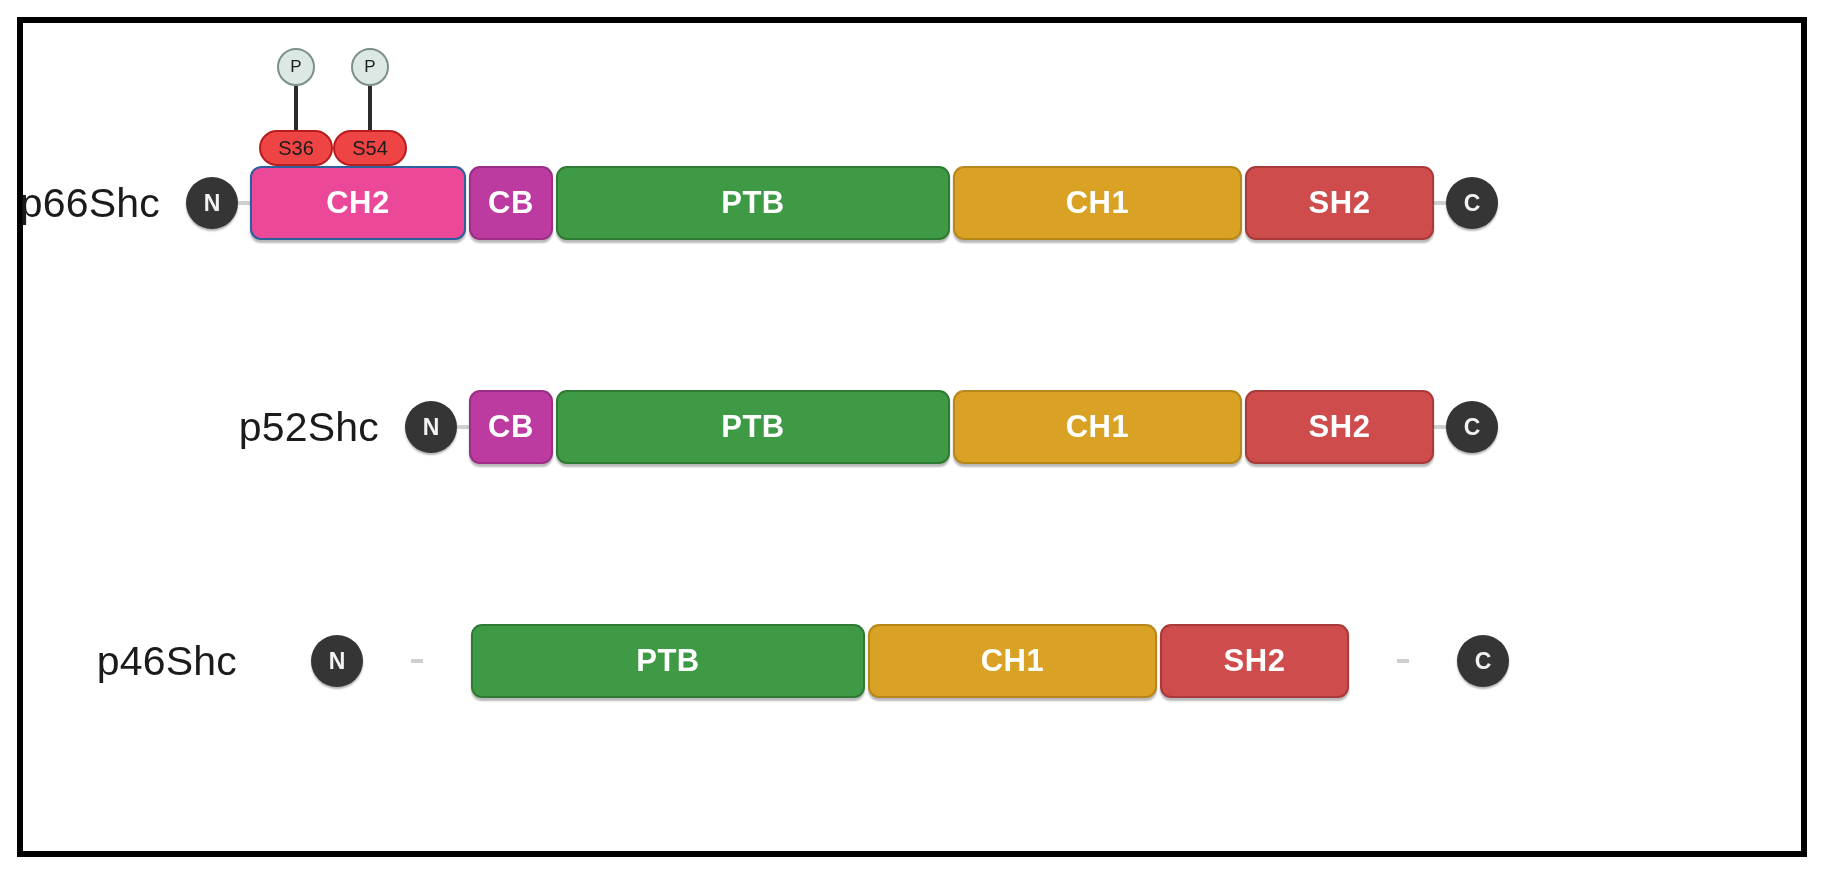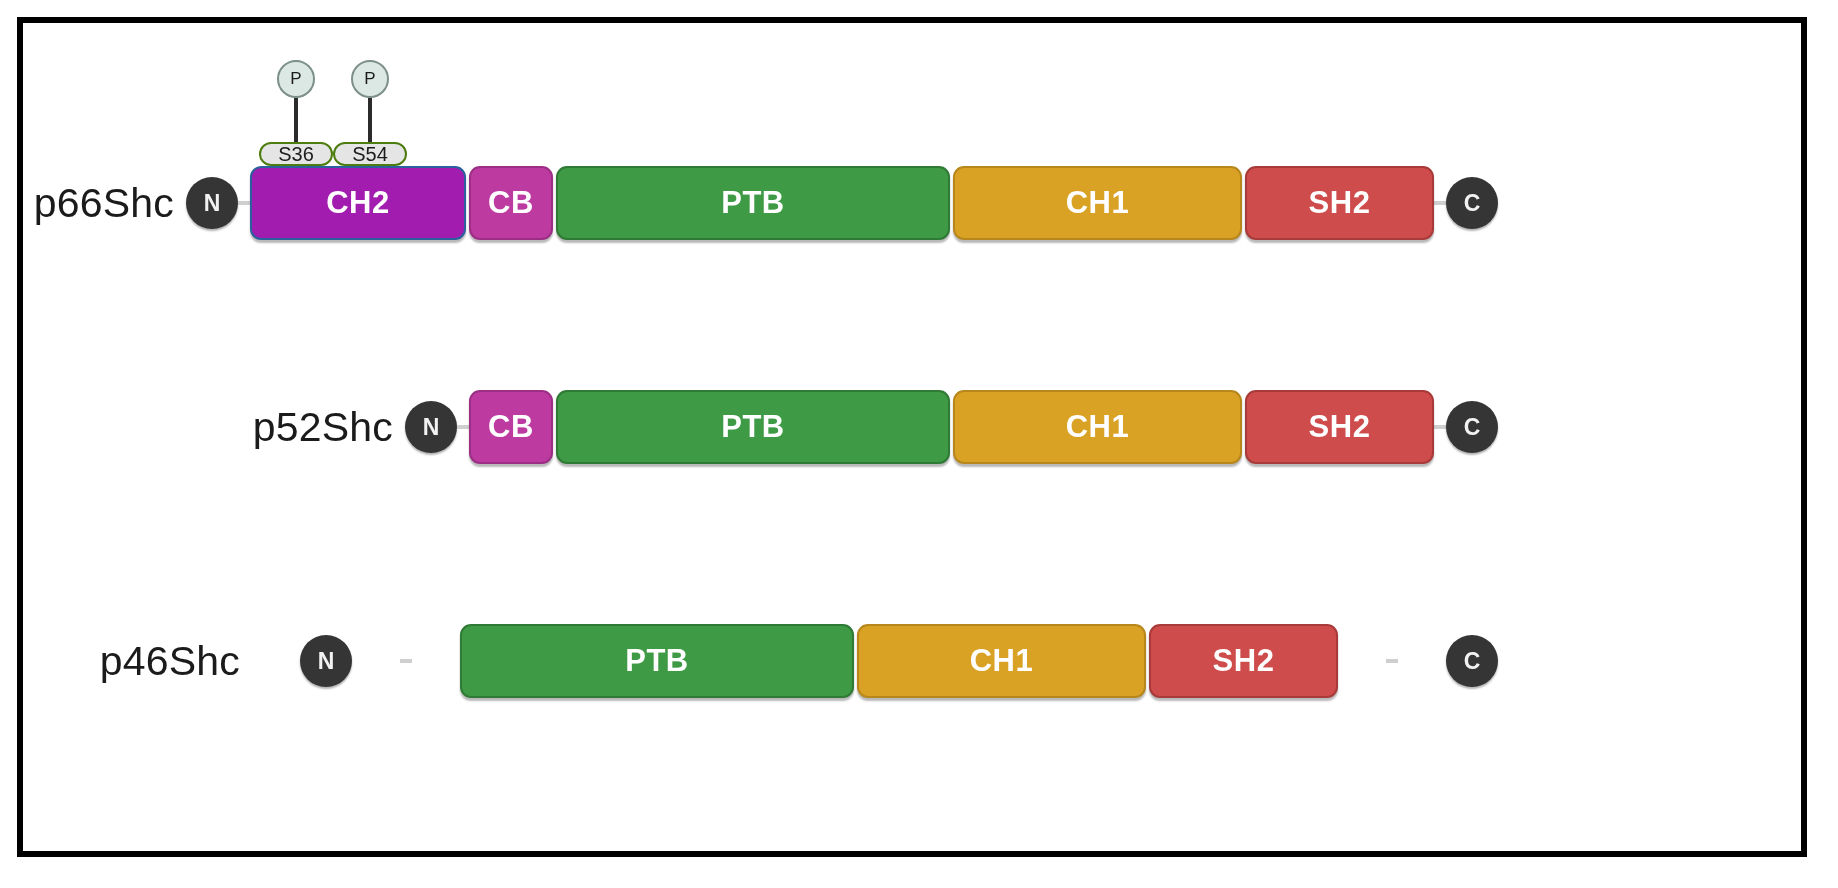--- a/index.html
+++ b/index.html
@@ -34,21 +34,21 @@
     height: 80px;
     display: flex;
     align-items: center;
   }
   .iso-label {
     font-size: 41px;
     color: #1b1b1b;
     letter-spacing: 0.2px;
     white-space: nowrap;
     text-align: right;
-    padding-right: 12px;
+    padding-right: 26px;
   }
 
   
   .terminus {
     width: 52px;
     height: 52px;
     border-radius: 50%;
     background: #353535;
     color: #f2f2f2;
     font-size: 23px;
@@ -108,45 +108,45 @@
     justify-content: center;
     box-sizing: border-box;
   }
   .ptm-stem {
     width: 4px;
     height: 46px;
     background: #2b2b2b;
   }
   .ptm-pill {
     width: 74px;
-    height: 24px;
+    height: 36px;
     border-radius: 18px;
-    background: #e5e5e5;
-    border: 2px solid #4d7c0f;
+    background: #ef4444;
+    border: 2px solid #b91c1c;
     color: #1c1c1c;
     font-size: 20px;
     display: flex;
     align-items: center;
     justify-content: center;
     box-sizing: border-box;
     margin-top: -2px;
   }
 </style>
 </head>
 <body>
 
 <div id="canvas">
   <div id="frame">
     <div id="rows">
         <div class="iso-row" style="top: 140px; right: 303px;">
           <div class="iso-label">p66Shc</div>
           <div class="terminus">N</div>
           <div class="connector"></div>
           <div style="position: relative; display: flex; align-items: center;">
-            <div class="domain" style="width: 216px; background: #a21caf; border: 2px solid rgb(43, 95, 158);">CH2</div>
+            <div class="domain" style="width: 216px; background: #ec4899; border: 2px solid rgb(43, 95, 158);">CH2</div>
             <div class="domain" style="width: 84px; background: rgb(189, 59, 160); border: 2px solid rgb(156, 47, 133);">CB</div>
             <div class="domain" style="width: 394px; background: rgb(63, 154, 69); border: 2px solid rgb(47, 122, 53);">PTB</div>
             <div class="domain" style="width: 289px; background: rgb(217, 162, 37); border: 2px solid rgb(184, 135, 28);">CH1</div>
             <div class="domain" style="width: 189px; background: rgb(207, 76, 76); border: 2px solid rgb(169, 58, 58);">SH2</div>
             <div class="ptm-layer" style="left: 0px; top: -126px; width: 216px; height: 126px;">
               <div class="ptm-group" style="left: 9px; bottom: 0px;">
                 <div class="ptm-badge">P</div>
                 <div class="ptm-stem"></div>
                 <div class="ptm-pill">S36</div>
               </div>
@@ -166,21 +166,21 @@
           <div class="connector"></div>
           <div style="position: relative; display: flex; align-items: center;">
             <div class="domain" style="width: 84px; background: rgb(189, 59, 160); border: 2px solid rgb(156, 47, 133);">CB</div>
             <div class="domain" style="width: 394px; background: rgb(63, 154, 69); border: 2px solid rgb(47, 122, 53);">PTB</div>
             <div class="domain" style="width: 289px; background: rgb(217, 162, 37); border: 2px solid rgb(184, 135, 28);">CH1</div>
             <div class="domain" style="width: 189px; background: rgb(207, 76, 76); border: 2px solid rgb(169, 58, 58);">SH2</div>
           </div>
           <div class="connector"></div>
           <div class="terminus">C</div>
         </div>
-        <div class="iso-row" style="top: 598px; right: 303px; gap: 48px;">
+        <div class="iso-row" style="top: 598px; right: 292px; gap: 48px;">
           <div class="iso-label">p46Shc</div>
           <div class="terminus">N</div>
           <div class="connector"></div>
           <div style="position: relative; display: flex; align-items: center;">
             <div class="domain" style="width: 394px; background: rgb(63, 154, 69); border: 2px solid rgb(47, 122, 53);">PTB</div>
             <div class="domain" style="width: 289px; background: rgb(217, 162, 37); border: 2px solid rgb(184, 135, 28);">CH1</div>
             <div class="domain" style="width: 189px; background: rgb(207, 76, 76); border: 2px solid rgb(169, 58, 58);">SH2</div>
           </div>
           <div class="connector"></div>
           <div class="terminus">C</div>

